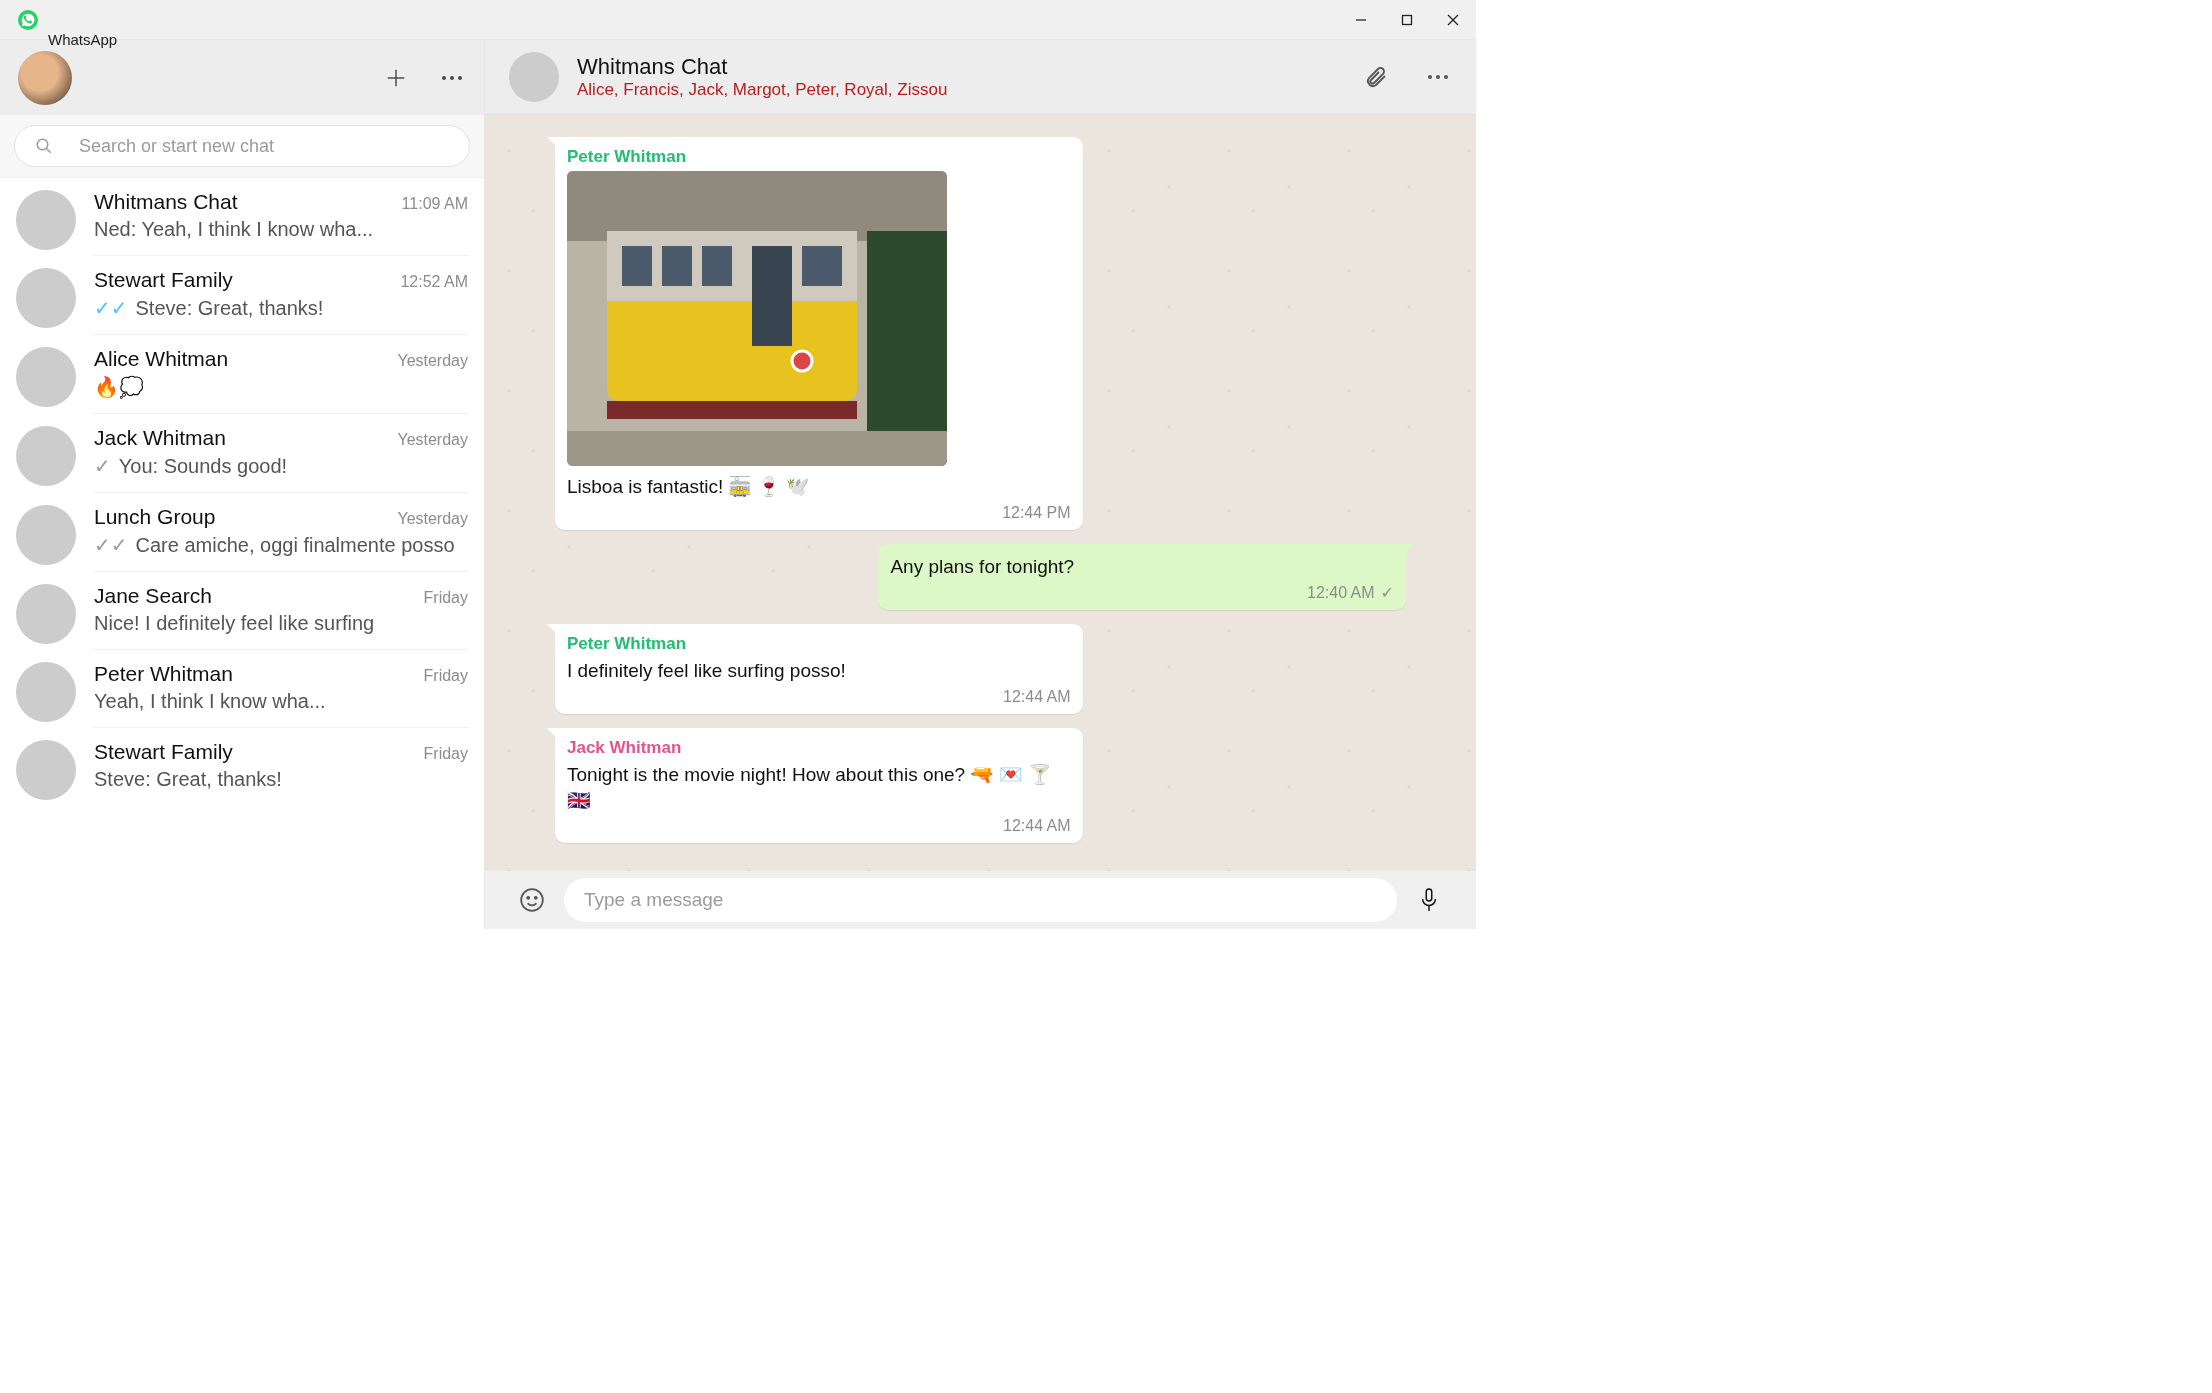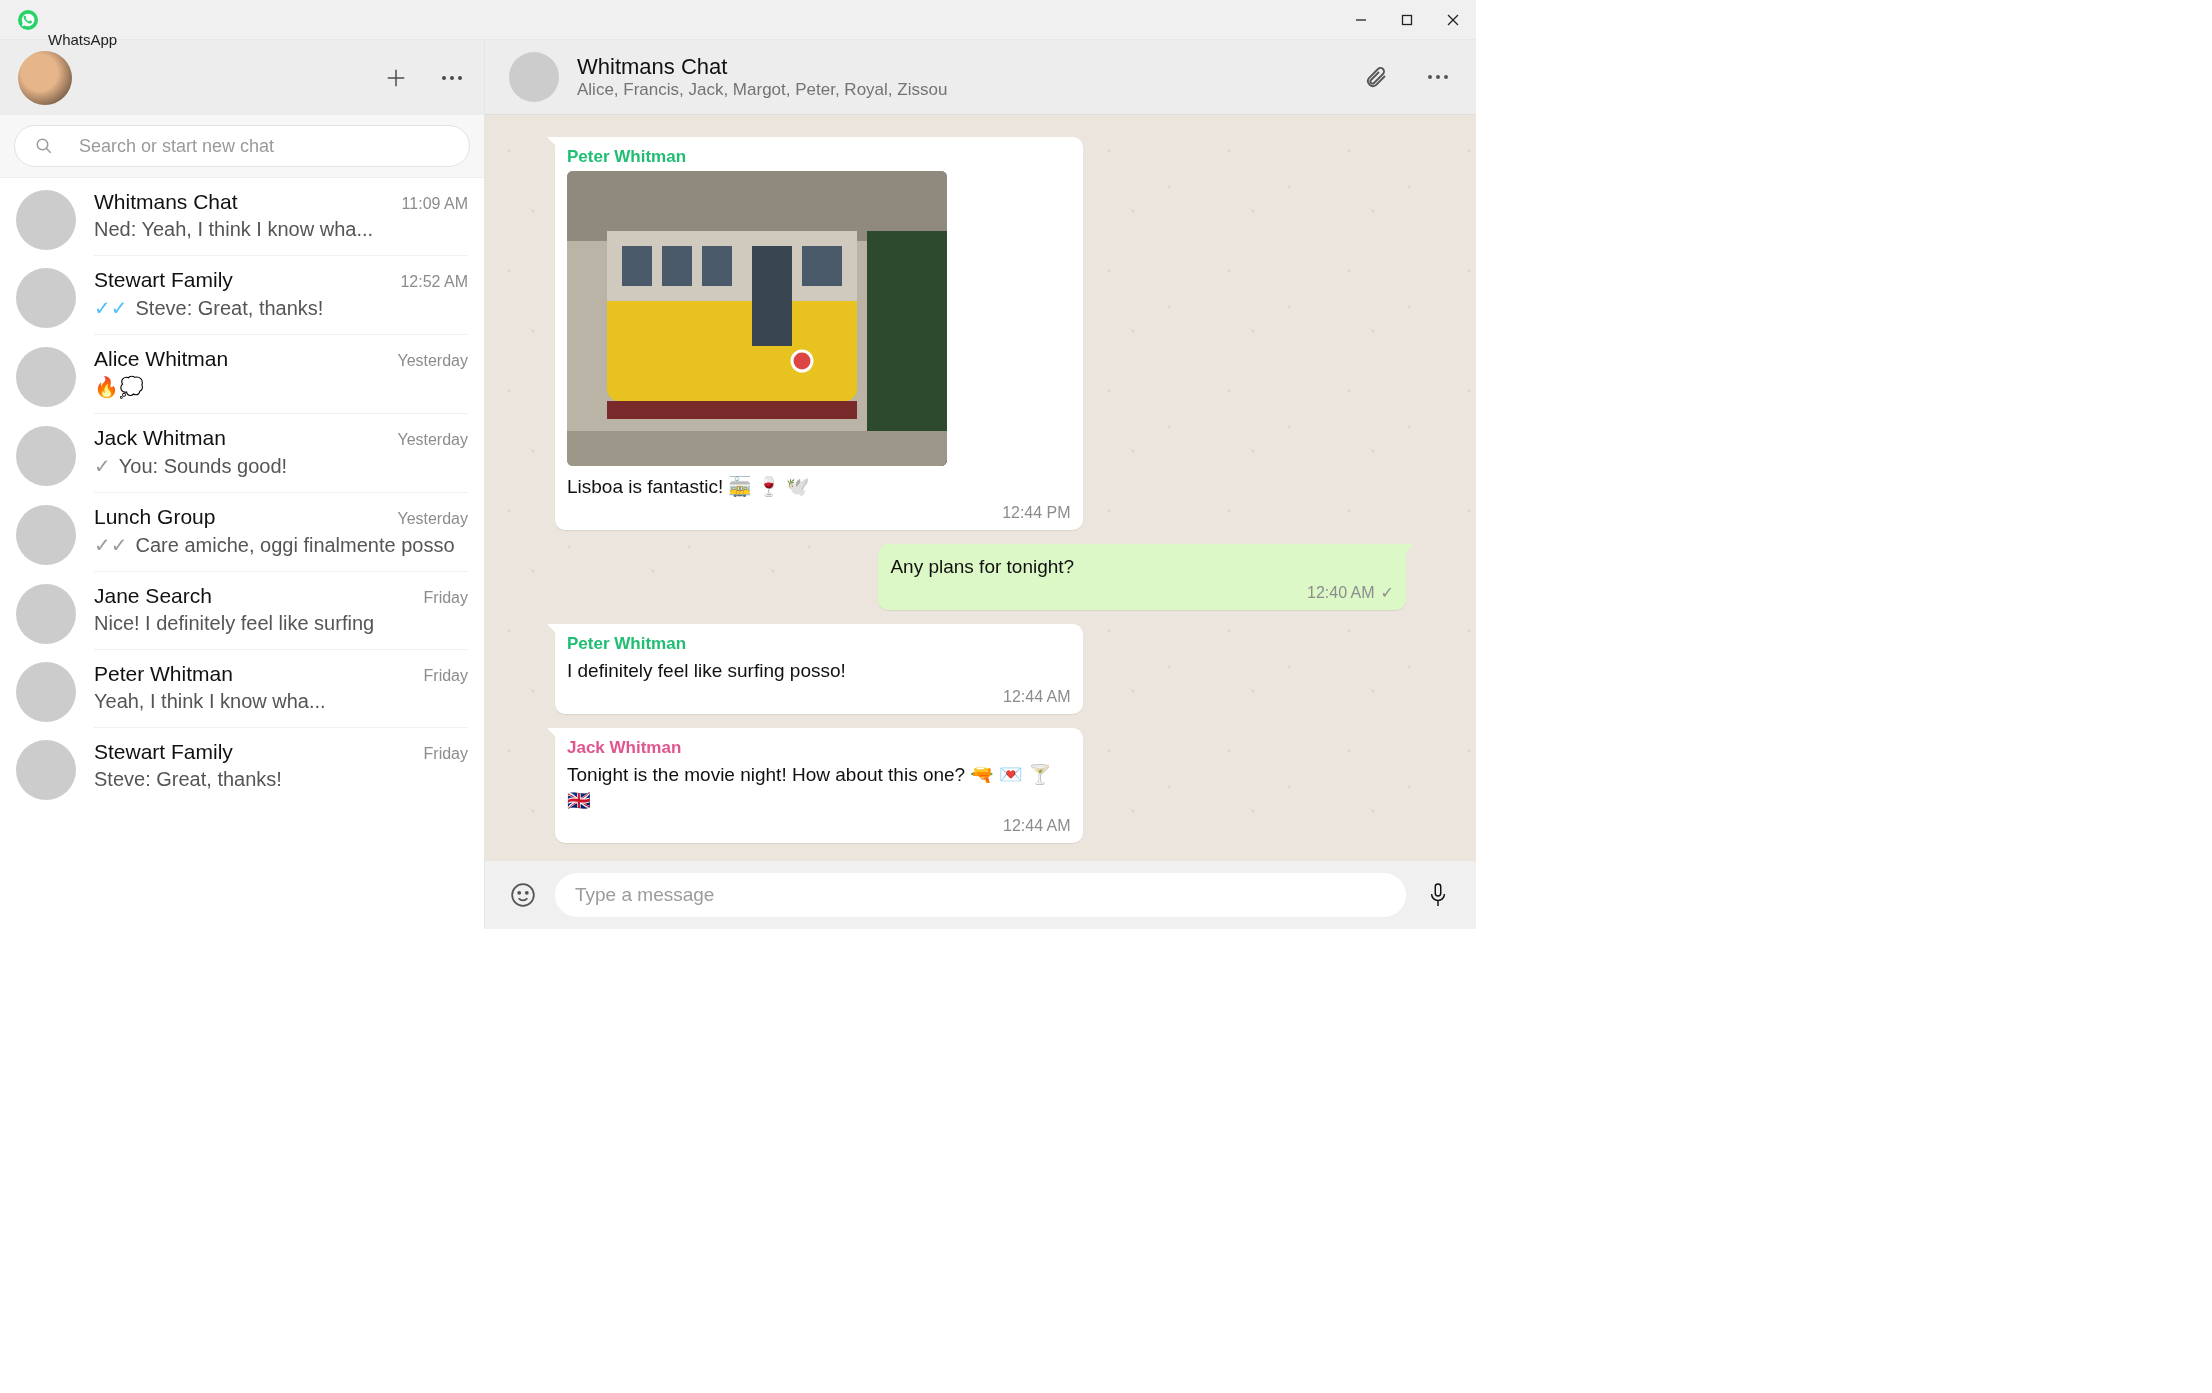--- a/index.html
+++ b/index.html
@@ -39,42 +39,42 @@
   .chatpreview { font-size: 20px; color: #555; margin-top: 4px; white-space: nowrap; overflow: hidden; text-overflow: ellipsis; display: flex; align-items: center; gap: 4px; }
   .check-sent { display:inline-block; color:#9b9b9b; margin-right:4px; }
   .check-read { display:inline-block; color:#4fc3f7; margin-right:4px; }
 
   
   .main { flex: 1; display: flex; flex-direction: column; background: #ece5dd; min-width: 0; }
   .chat-header { height: 75px; background: #ededed; display: flex; align-items: center; padding: 0 24px; border-bottom: 1px solid #ddd; }
   .chat-header .av { width: 50px; height: 50px; border-radius: 50%; background: #ccc; overflow: hidden; }
   .chat-header .meta { margin-left: 18px; flex: 1; min-width: 0; }
   .chat-title { font-size: 22px; color: #111; }
-  .chat-sub { font-size: 17px; color: #737373; margin-top: 0; white-space: nowrap; overflow: hidden; text-overflow: ellipsis; }
+  .chat-sub { font-size: 17px; color: #b91c1c; margin-top: 0; white-space: nowrap; overflow: hidden; text-overflow: ellipsis; }
   .chat-header .right-actions { display: flex; align-items: center; gap: 34px; color: #555; }
 
   .messages { flex: 1; overflow-y: auto; padding: 22px 70px; position: relative; }
   .bg-doodle { position: absolute; inset: 0; opacity: 0.06; background:
     radial-gradient(circle at 20% 30%, #000 1px, transparent 2px),
     radial-gradient(circle at 70% 60%, #000 1px, transparent 2px),
     radial-gradient(circle at 40% 80%, #000 1px, transparent 2px);
     background-size: 120px 120px; pointer-events: none; }
 
   .bubble { position: relative; max-width: 62%; background: #fff; border-radius: 10px; padding: 10px 12px 8px 12px; margin-bottom: 14px; box-shadow: 0 1px 1px rgba(0,0,0,0.08); }
   .bubble.incoming { background: #fff; }
   .bubble.outgoing { background: #dcf8c6; margin-left: auto; }
   .bubble .sender { font-size: 17px; font-weight: 600; margin-bottom: 4px; }
   .bubble .text { font-size: 19px; color: #111; line-height: 1.35; }
   .bubble .meta { font-size: 16px; color: #8c8c8c; text-align: right; margin-top: 4px; display: flex; justify-content: flex-end; align-items: center; gap: 6px; }
   .bubble .img { width: 380px; height: 295px; background: linear-gradient(#777 0 25%, #e8c21e 25% 80%, #777 80%); border-radius: 6px; margin: 4px 0 8px 0; display: flex; align-items: flex-end; justify-content: center; overflow: hidden; }
   .tram { width: 100%; height: 100%; }
   .bubble.incoming.with-tail::before { content:""; position:absolute; left:-8px; top:0; border:8px solid transparent; border-top-color:#fff; border-right-color:#fff; }
   .bubble.outgoing.with-tail::before { content:""; position:absolute; right:-8px; top:0; border:8px solid transparent; border-top-color:#dcf8c6; border-left-color:#dcf8c6; }
 
-  .composer { height: 68px; background: #f0f0f0; display: flex; align-items: center; padding: 0 24px; gap: 18px; }
+  .composer { height: 58px; background: #f0f0f0; display: flex; align-items: center; padding: 0 33px; gap: 18px; }
   .compose-input { flex: 1; background: #fff; border-radius: 24px; height: 44px; display: flex; align-items: center; padding: 0 20px; }
   .compose-input input { border: none; outline: none; font-size: 19px; width: 100%; color: #333; background: transparent; }
   .compose-input input::placeholder { color: #9b9b9b; }
 
   
   .av-0 { background: radial-gradient(circle at 40% 40%, #e6b58a 0 40%, #3a2a1e 100%); }
   .av-1 { background: linear-gradient(#a8a296 0 40%, #e6c21e 40% 100%); }
   .av-2 { background: radial-gradient(circle at 50% 60%, #f5e05a 0 60%, #2e6b2e 100%); }
   .av-3 { background: radial-gradient(circle at 50% 40%, #f2d6b8 0 45%, #2a2a2a 100%); }
   .av-4 { background: radial-gradient(circle at 50% 35%, #f2d6b8 0 40%, #eee 100%); }

